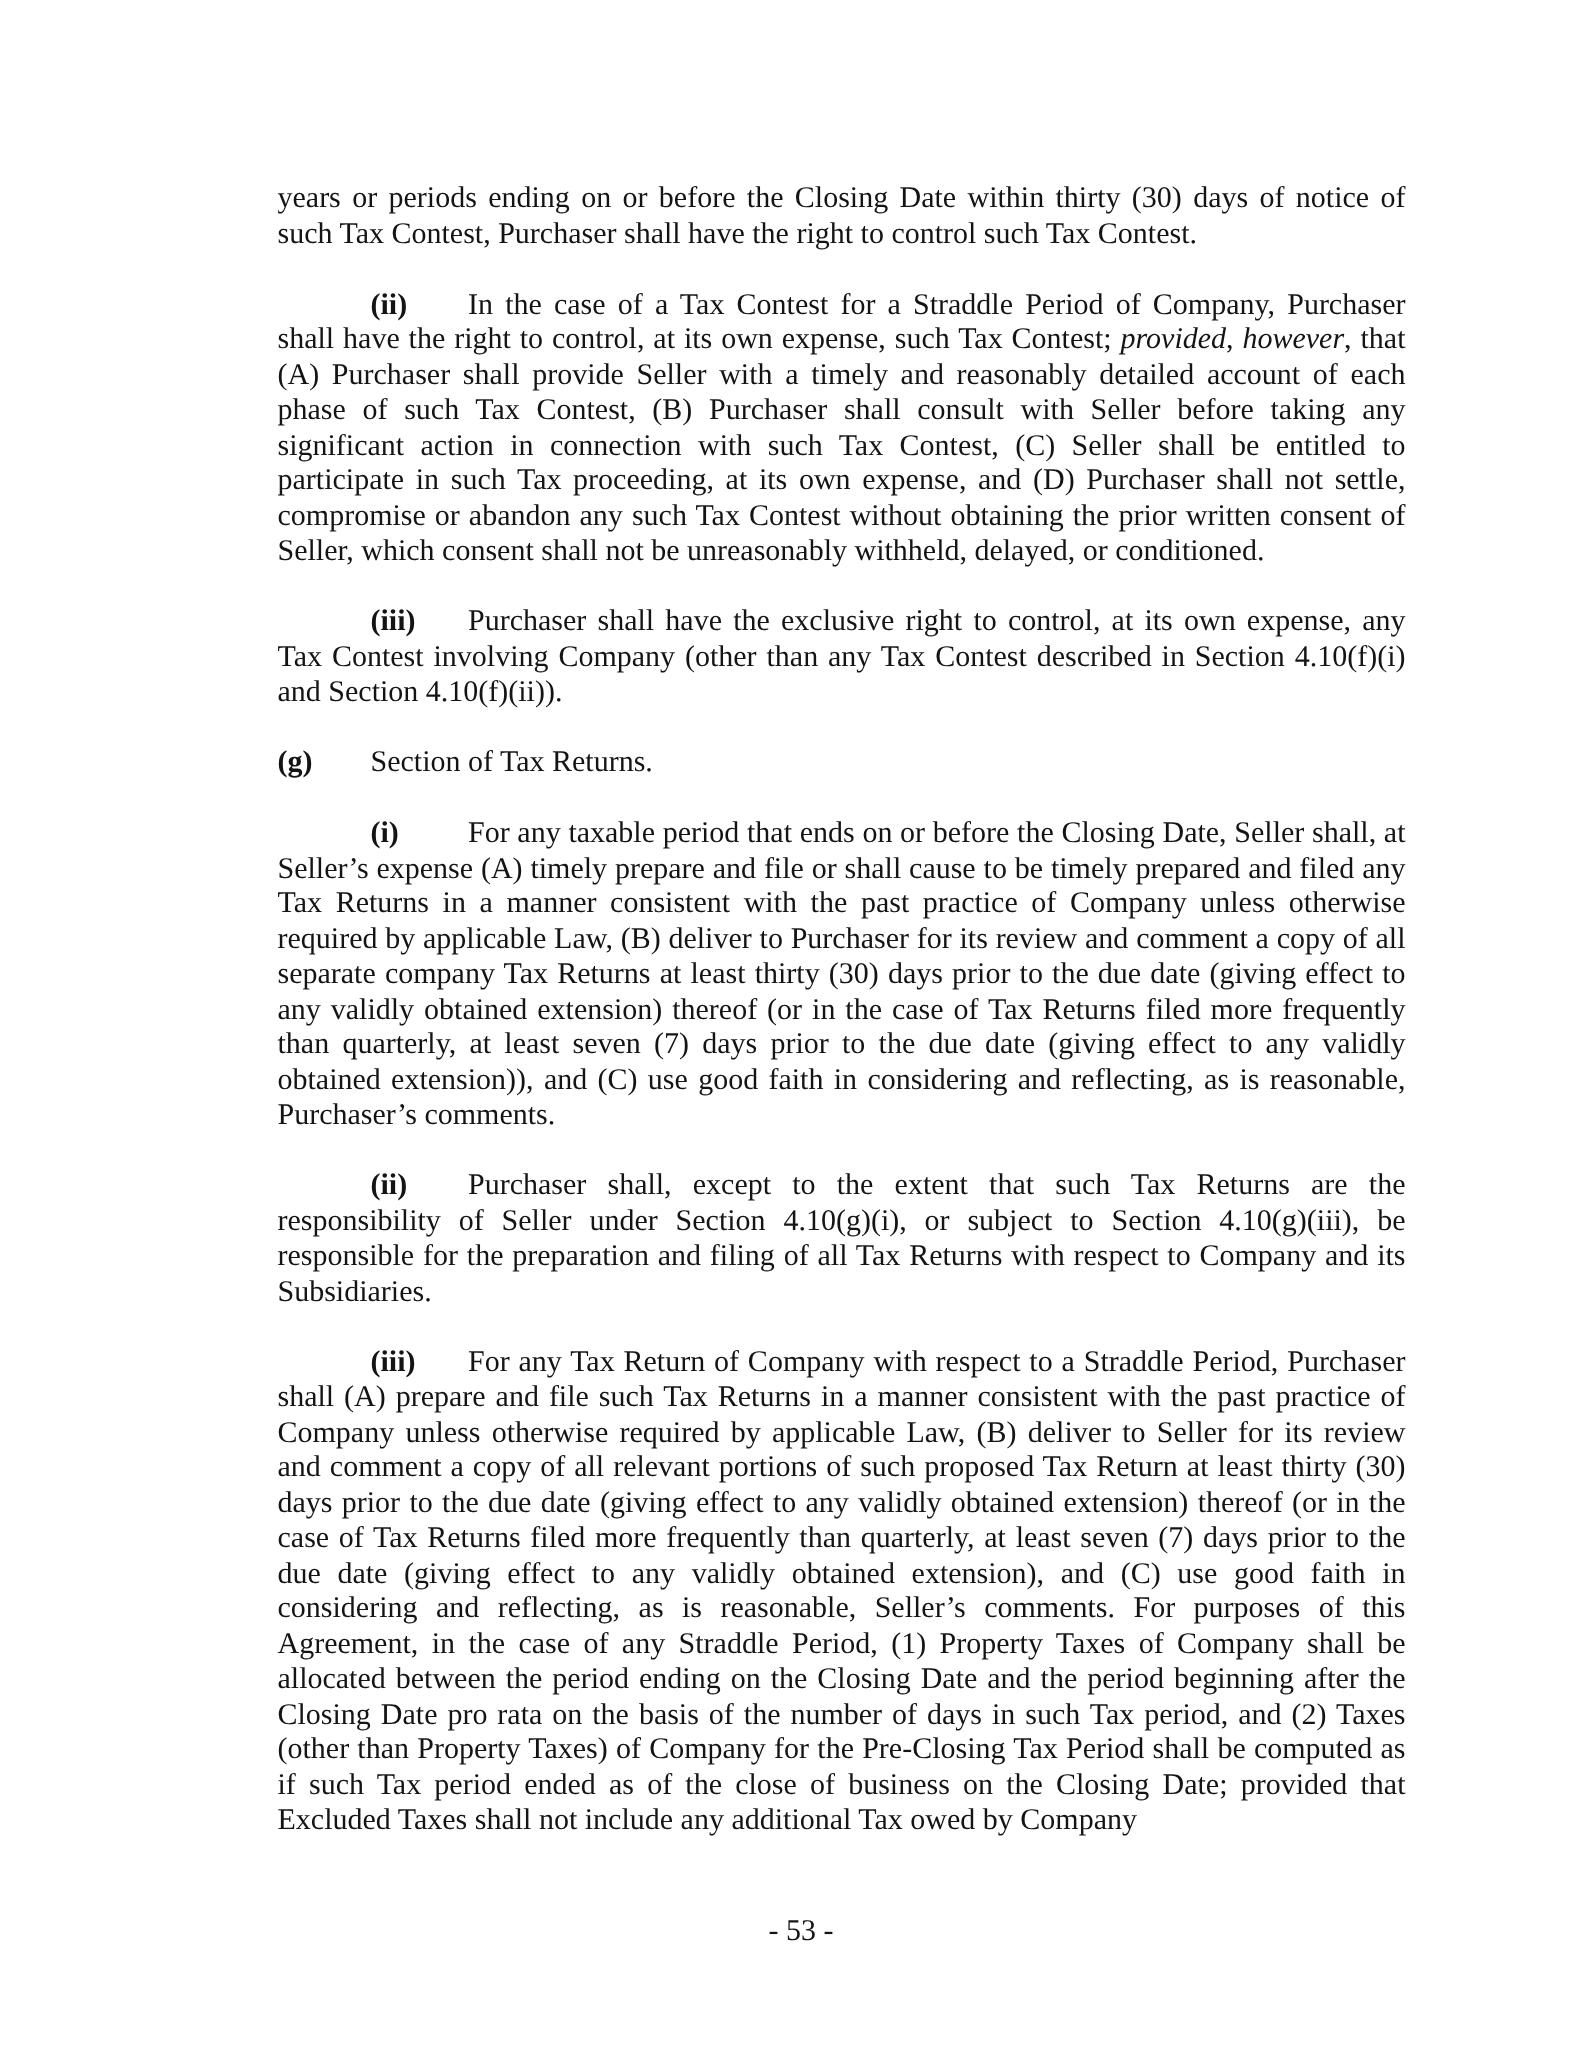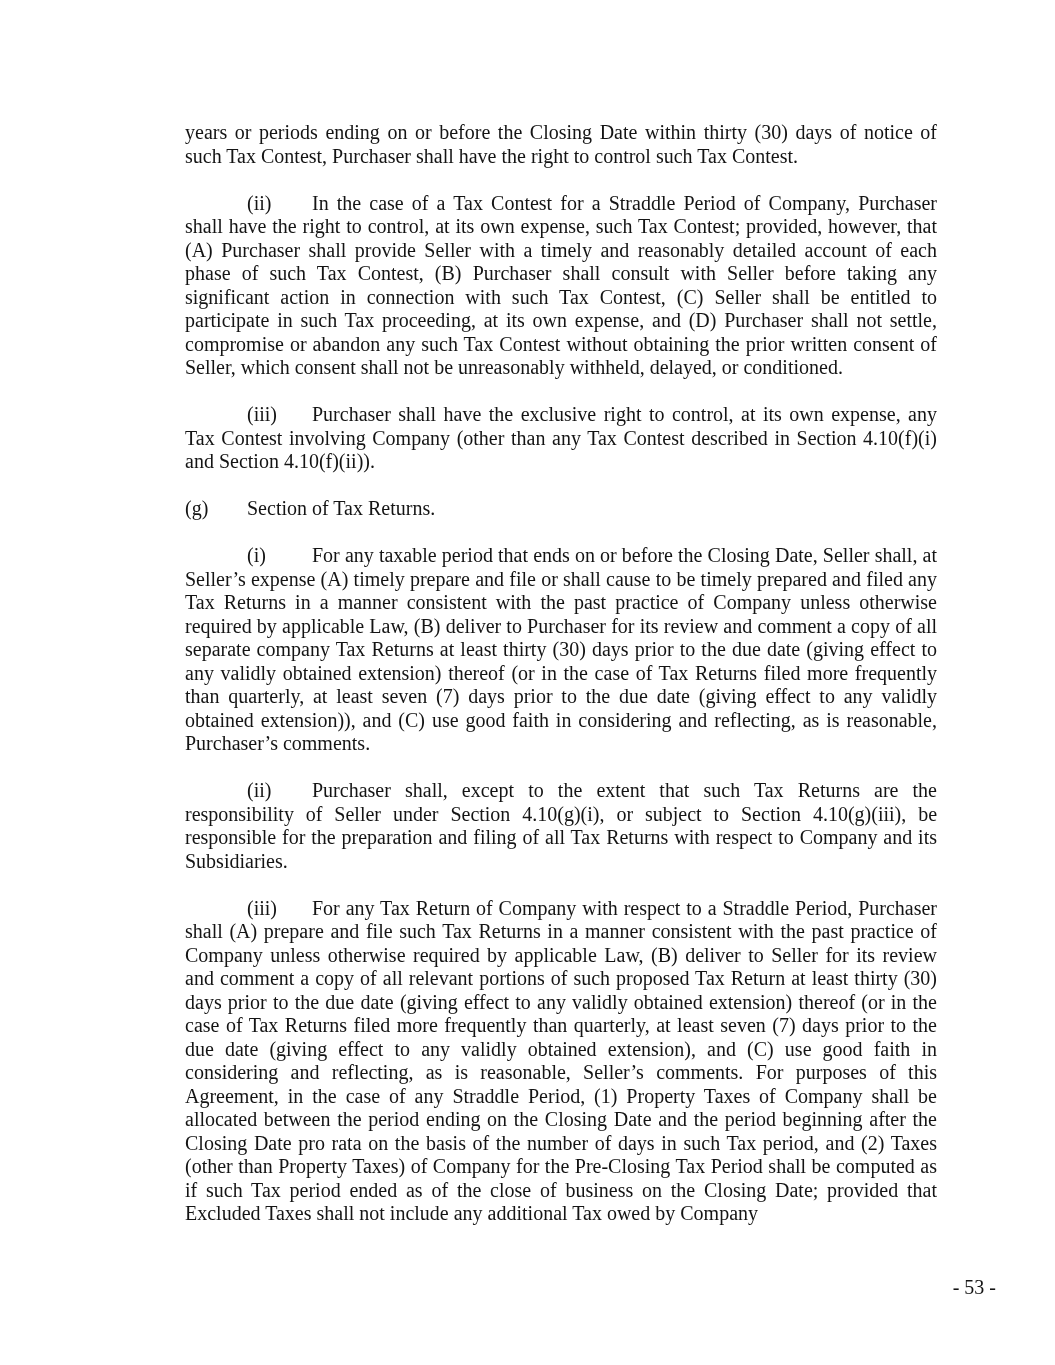--- a/index.html
+++ b/index.html
@@ -27,34 +27,36 @@
     font-size: 20px;
     line-height: 23.5px;
     text-align: justify;
   }
   .tab {
     display: inline-block;
     vertical-align: baseline;
   }
   .plabel {
     display: inline-block;
+    font-weight: bold;
   }
-  .run-i { }
+  .run-i { font-style: italic; }
   .run-u {
     text-underline-offset: 2px;
     text-decoration-thickness: 1.3px;
   }
   .footer {
     position: absolute;
     left: 0;
     top: 1276px;
     width: 996px;
-    text-align: right;
+    text-align: center;
     font-size: 20px;
     line-height: 23.5px;
+    padding-left: 36px;
   }
 </style>
 </head>
 <body>
 
 <div class="page">
   <div class="text-block" id="paragraphs">
       <p class="para"><span class="run">years or periods ending on or before the Closing Date within thirty (30) days of notice of such Tax Contest, Purchaser shall have the right to control such Tax Contest.</span></p>
       <p class="para"><span class="tab" style="width: 127px;"><span class="plabel" style="margin-left: 62px;">(ii)</span></span><span class="run">In the case of a Tax Contest for a Straddle Period of Company, Purchaser shall have the right to control, at its own expense, such Tax Contest; </span><span class="run run-i">provided</span><span class="run">, </span><span class="run run-i">however</span><span class="run">, that (A) Purchaser shall provide Seller with a timely and reasonably detailed account of each phase of such Tax Contest, (B) Purchaser shall consult with Seller before taking any significant action in connection with such Tax Contest, (C) Seller shall be entitled to participate in such Tax proceeding, at its own expense, and (D) Purchaser shall not settle, compromise or abandon any such Tax Contest without obtaining the prior written consent of Seller, which consent shall not be unreasonably withheld, delayed, or conditioned.</span></p>
       <p class="para"><span class="tab" style="width: 127px;"><span class="plabel" style="margin-left: 62px;">(iii)</span></span><span class="run">Purchaser shall have the exclusive right to control, at its own expense, any Tax Contest involving Company (other than any Tax Contest described in </span><span class="run run-u">Section 4.10(f)(i)</span><span class="run"> and </span><span class="run run-u">Section 4.10(f)(ii)</span><span class="run">).</span></p>

